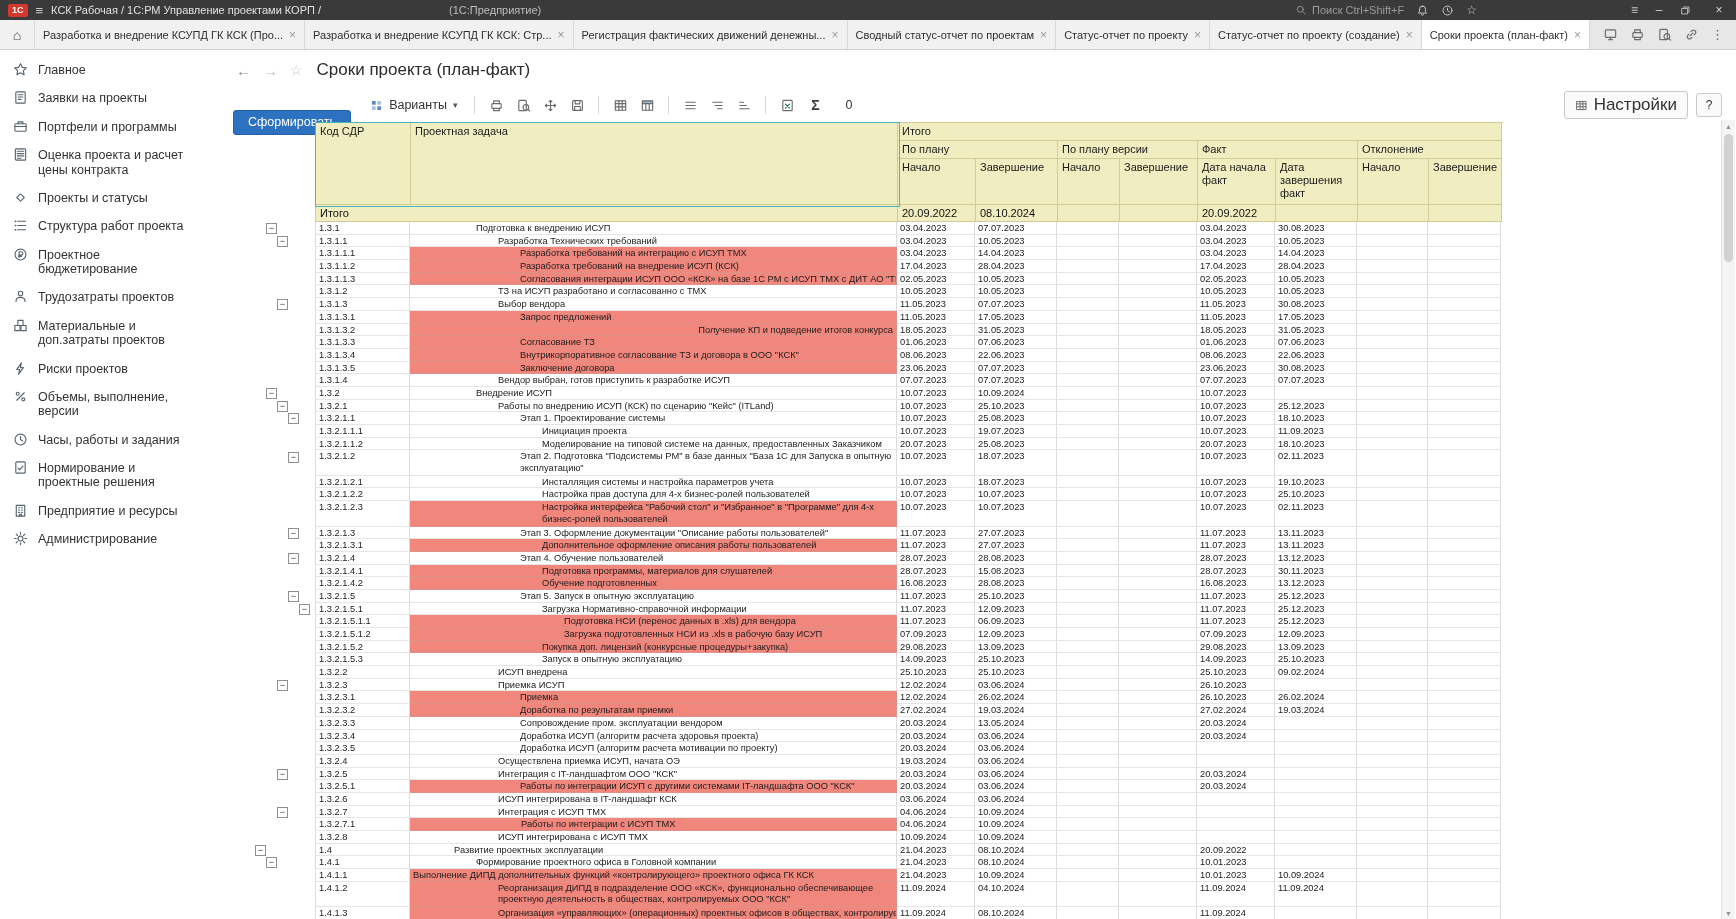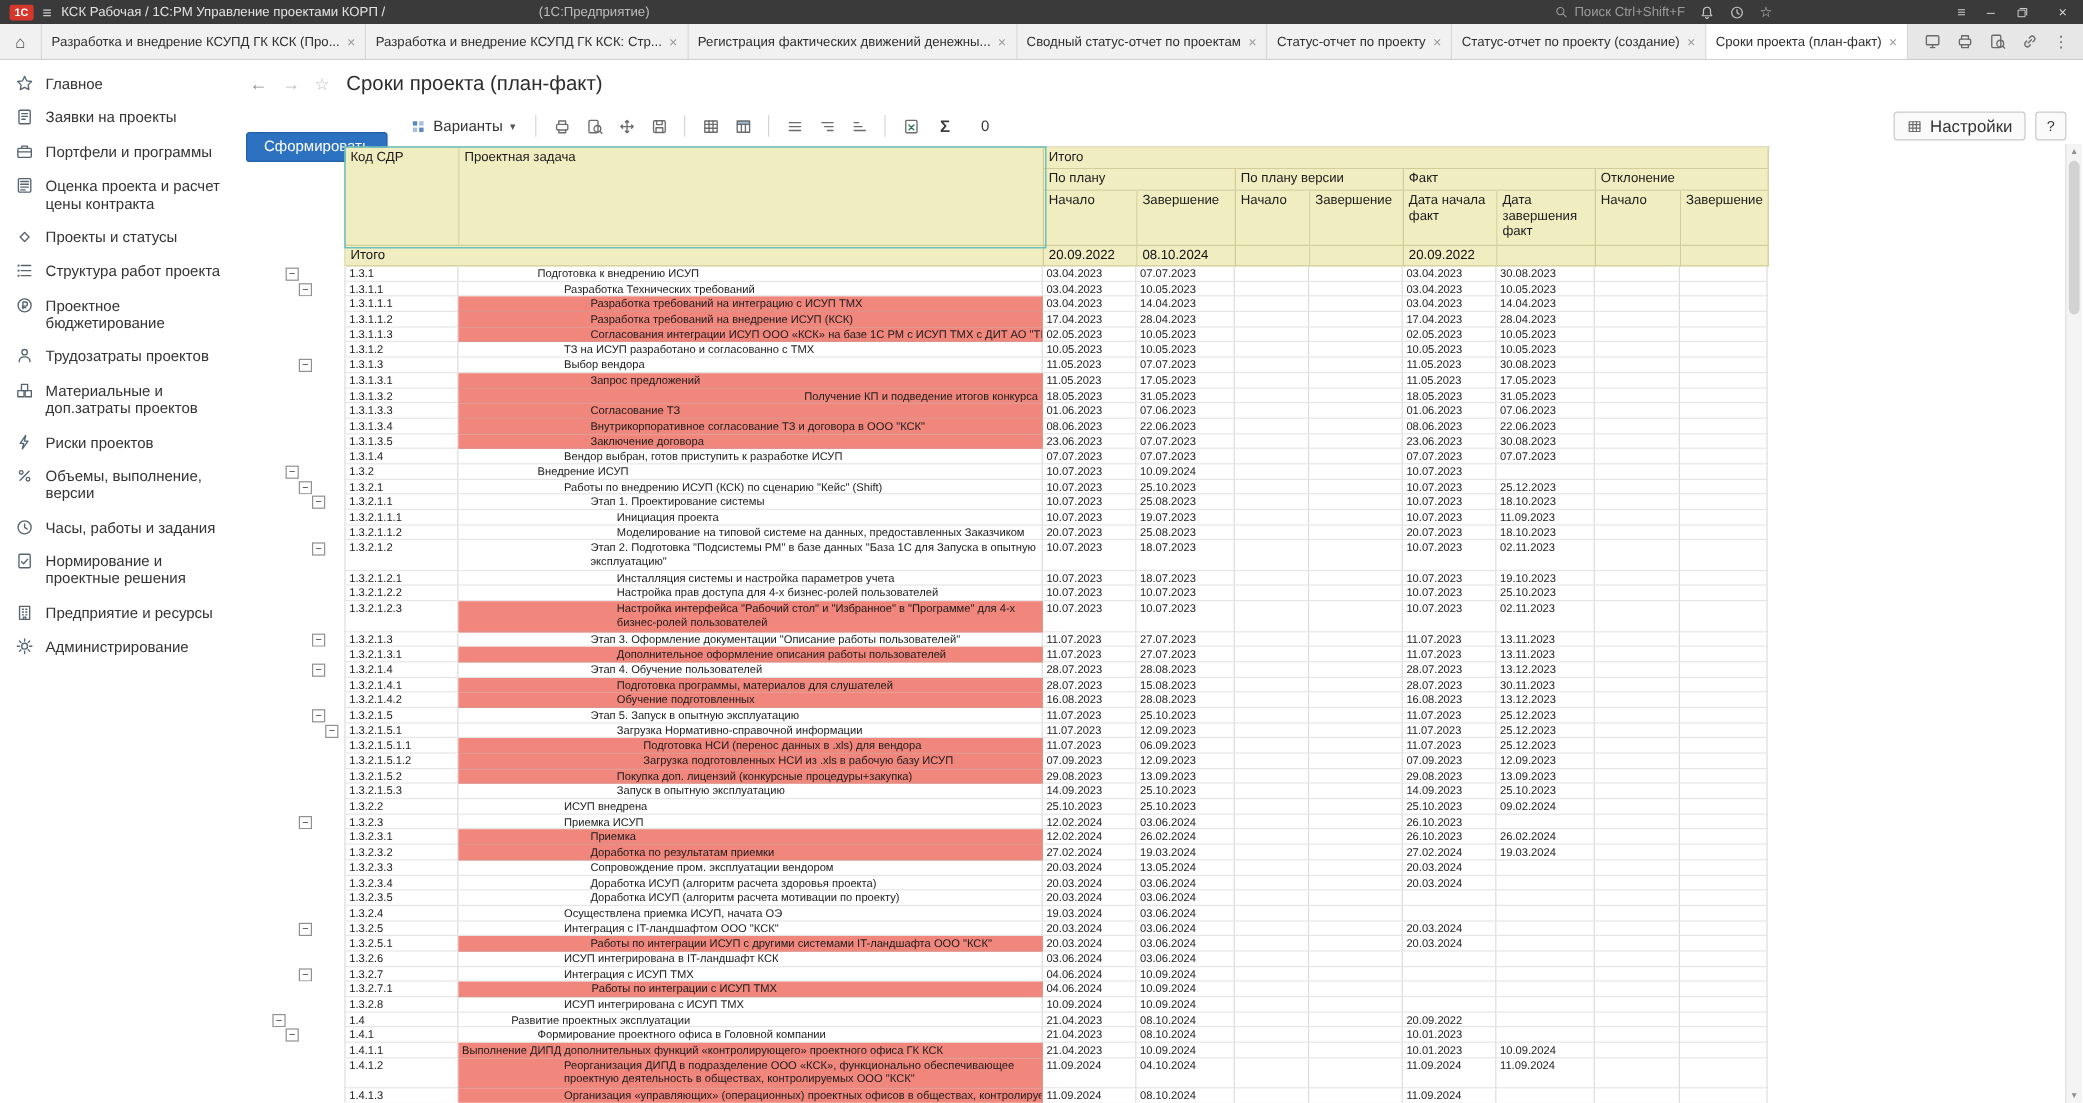--- a/index.html
+++ b/index.html
@@ -27,21 +27,21 @@
   .tabs{display:flex;min-width:0;flex:0 1 auto;}
   .tab{display:flex;align-items:center;gap:6px;padding:0 8px;font-size:11px;color:#2f2f2f;
        background:#f1f1f1;border-right:1px solid #d8d8d8;white-space:nowrap;min-width:0;
        flex:0 1 auto;overflow:hidden;cursor:pointer;}
   .tab.active{background:#fff;}
   .tab-close{color:#9a9a9a;font-size:12px;flex:0 0 auto;}
   .tabbar-right{margin-left:auto;display:flex;align-items:center;gap:12px;padding:0 12px;flex:0 0 auto;}
   .tabbar-right .kebab{color:#6a6a6a;font-size:13px;}
 
   
-  .content{display:flex;height:870px;}
+  .content{display:flex;height:870px;gap:28px;}
   .sidebar{width:194px;flex:0 0 194px;padding-top:6px;box-sizing:border-box;background:#fff;}
   .sb-item{display:flex;gap:9px;padding:7px 6px 7px 13px;font-size:12.5px;color:#333;
            line-height:1.15;align-items:flex-start;cursor:pointer;}
   .sb-icon{flex:0 0 16px;margin-top:-1px;}
 
   
   .main{flex:1;display:flex;flex-direction:column;position:relative;min-width:0;background:#fff;}
   .navrow{height:40px;display:flex;align-items:center;gap:12px;padding-left:14px;}
   .nav-arrow{font-size:15px;color:#8b8b8b;}
   .nav-arrow.fwd{color:#bdbdbd;}
@@ -52,21 +52,21 @@
   .btn-primary{background:#2d72c0;color:#fff;font-size:12.5px;padding:4px 14px 5px;border-radius:3px;
                margin-right:8px;border:1px solid #2361a8;cursor:pointer;margin-top:34px;}
   .btn-flat{display:flex;align-items:center;gap:6px;font-size:12.5px;color:#333;padding:3px 8px;
             border-radius:3px;cursor:pointer;}
   .caret{font-size:9px;color:#555;}
   .tsep{width:1px;height:18px;background:#d6d6d6;margin:0 6px;}
   .ibtn{width:24px;height:22px;display:flex;align-items:center;justify-content:center;border-radius:2px;cursor:pointer;}
   .sigma{font-size:14px;color:#3d3d3d;font-weight:bold;margin-left:2px;}
   .sum-val{font-size:12.5px;color:#333;margin-left:16px;}
   .toolbar-right{margin-left:auto;display:flex;align-items:center;gap:8px;}
-  .btn-light{display:flex;align-items:center;gap:6px;font-size:14px;color:#333;padding:3px 10px;
+  .btn-light{display:flex;align-items:center;gap:6px;font-size:17px;color:#333;padding:3px 10px;
              border:1px solid #c9c9c9;border-radius:3px;background:#fafafa;cursor:pointer;}
   .btn-help{width:24px;height:22px;border:1px solid #c9c9c9;border-radius:3px;background:#fafafa;
             display:flex;align-items:center;justify-content:center;font-size:12px;color:#333;cursor:pointer;}
 
   
   .report{position:relative;flex:1;overflow:hidden;}
   .rtable{position:absolute;left:11px;top:2px;width:1270px;
           --tcols:95px 487px 78px 82px 62px 78px 78px 82px 71px 73px;}
   .thead{display:grid;grid-template-columns:var(--tcols);grid-template-rows:18px 18px 46px;
          margin-left:82px;border-top:1px solid #d2cc9b;border-left:1px solid #d2cc9b;position:relative;}
@@ -695,21 +695,21 @@
                 <div class="cell date"></div>
                 <div class="cell date"></div>
                 <div class="cell date">10.07.2023</div>
                 <div class="cell date"></div>
                 <div class="cell date"></div>
                 <div class="cell date"></div>
               </div>
               <div class="trow">
                 <div class="cell gut"><span class="box" style="margin-left: 44px;">−</span></div>
                 <div class="cell code">1.3.2.1</div>
-                <div class="cell task" style="padding-left: 88px;">Работы по внедрению ИСУП (КСК) по сценарию "Кейс" (Shift)</div>
+                <div class="cell task" style="padding-left: 88px;">Работы по внедрению ИСУП (КСК) по сценарию "Кейс" (ITLand)</div>
                 <div class="cell date">10.07.2023</div>
                 <div class="cell date">25.10.2023</div>
                 <div class="cell date"></div>
                 <div class="cell date"></div>
                 <div class="cell date">10.07.2023</div>
                 <div class="cell date">25.12.2023</div>
                 <div class="cell date"></div>
                 <div class="cell date"></div>
               </div>
               <div class="trow">

